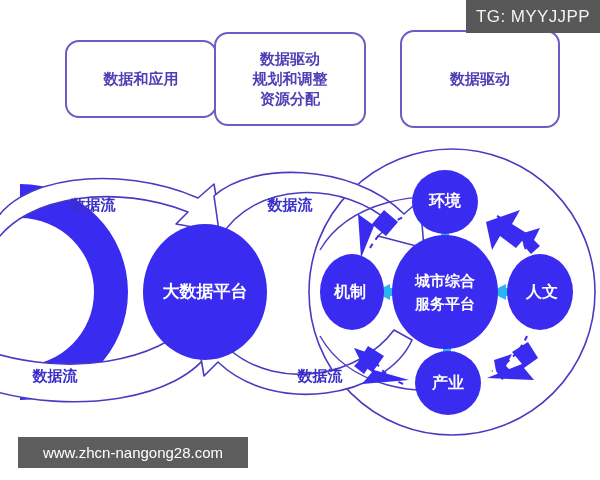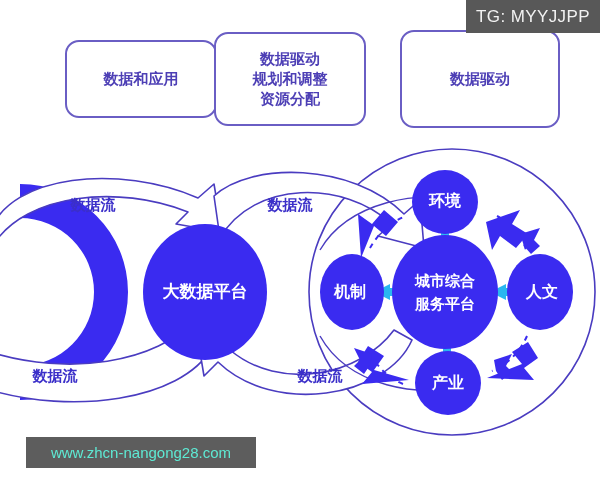--- a/index.html
+++ b/index.html
@@ -30,25 +30,25 @@
     font-size: 17px;
     letter-spacing: 0.4px;
     display: flex;
     align-items: center;
     justify-content: center;
     z-index: 40;
   }
   .wm-bottom {
     position: absolute;
     top: 437px;
-    left: 26px;
+    left: 18px;
     width: 230px;
     height: 31px;
     background: #5d5d5d;
-    color: #5eead4;
+    color: #ffffff;
     font-size: 15px;
     display: flex;
     align-items: center;
     justify-content: center;
     z-index: 40;
   }
 
   
   .caption-box {
     position: absolute;

